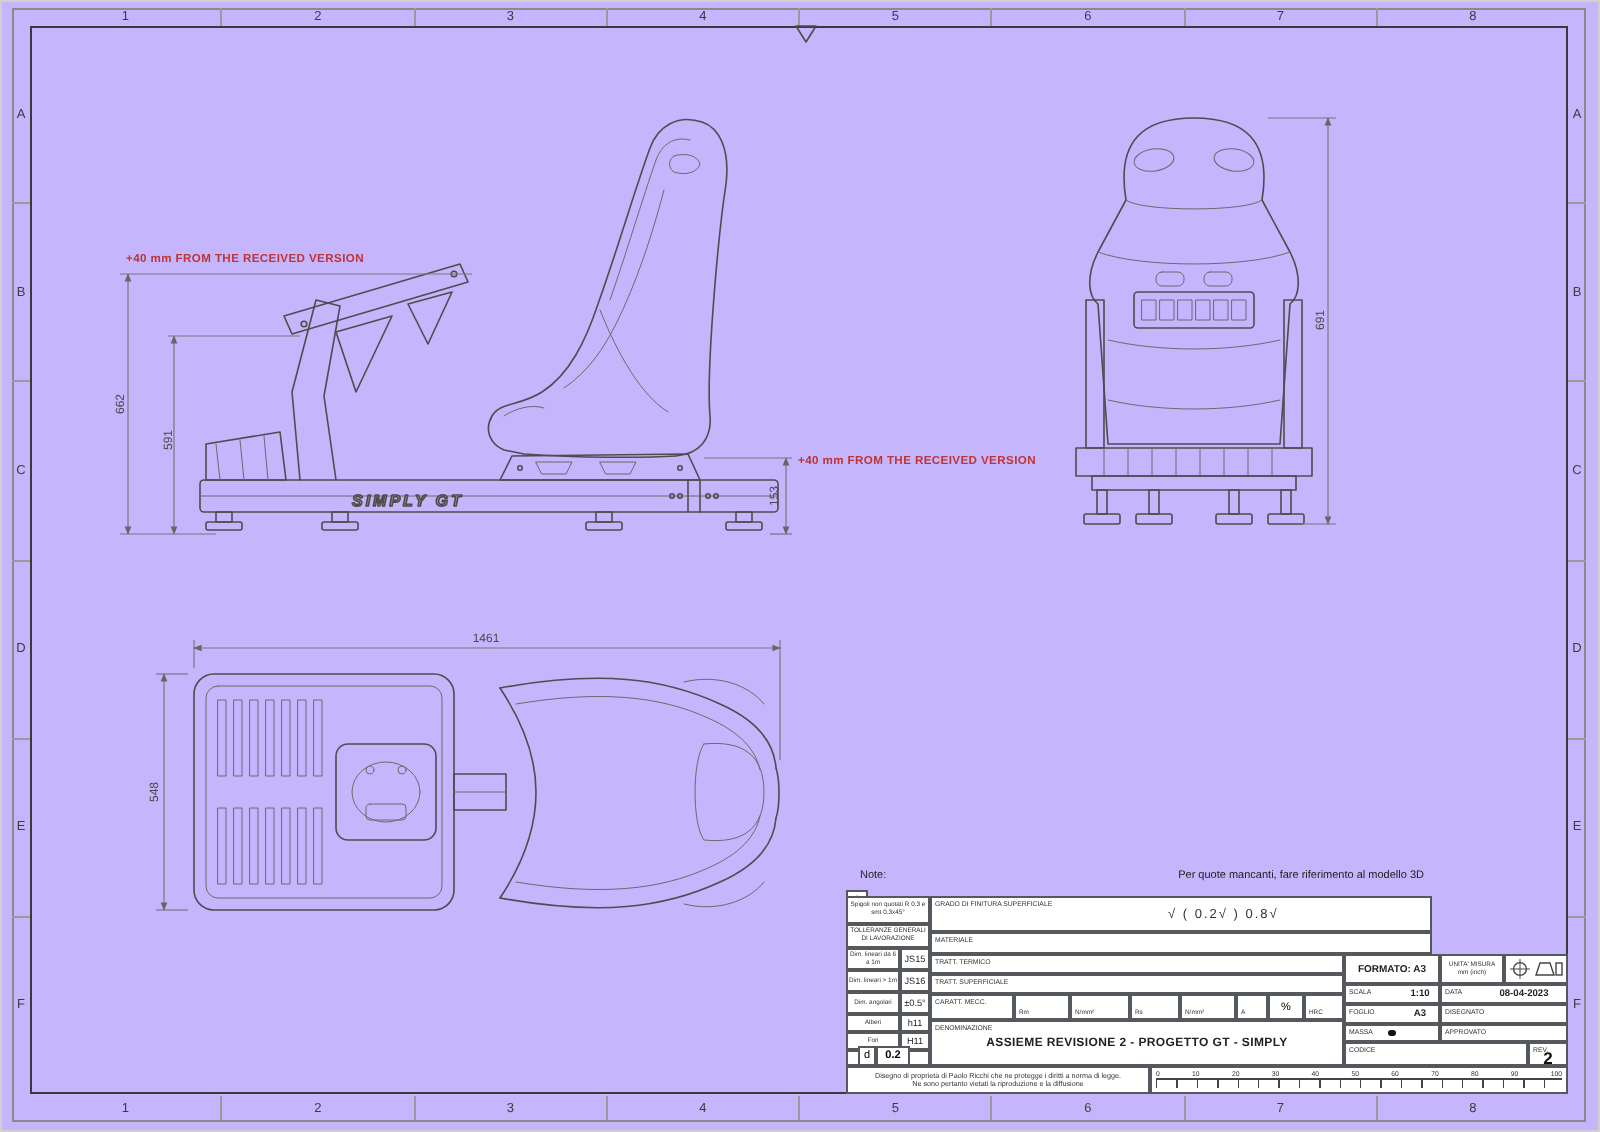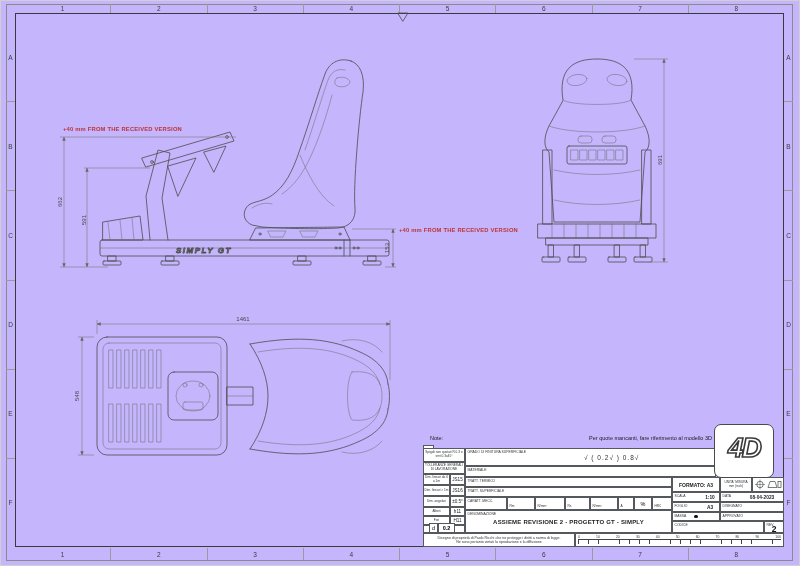--- a/index.html
+++ b/index.html
@@ -275,25 +275,20 @@
       <text class="rednote" x="399" y="232">+40 mm FROM THE RECEIVED VERSION</text>
     </g>
   </svg>
 
   <span class="abs note-label" style="left:430px;top:435px;">Note:</span>
   <span class="abs note-text" style="left:470px;top:435px;width:242px;">Per quote mancanti, fare riferimento al modello 3D</span>
   <div class="tb" style="left:423px;top:445px;width:11px;height:11px;">
     <div class="cc" style="font-size:6px;">A</div>
   </div>
 
-  <div class="abs logo-box">
-    <svg width="58" height="50" viewBox="0 0 58 50">
-      <text x="29" y="32" text-anchor="middle" font-size="28" font-weight="bold" font-style="italic" fill="#ffffff" stroke="#3a3a3a" stroke-width="1.6" style="font-family:'Liberation Sans',sans-serif;letter-spacing:-2px;">4D</text>
-    </svg>
-  </div>
 
   <div class="tb" style="left:423px;top:448px;width:42px;height:14px;">
     <div class="cc tiny">Spigoli non quotati R 0.3 e smt 0.3x45°</div>
   </div>
   <div class="tb" style="left:423px;top:462px;width:42px;height:12px;">
     <div class="cc tiny">TOLLERANZE GENERALI DI LAVORAZIONE</div>
   </div>
   <div class="tb" style="left:423px;top:474px;width:27px;height:11px;">
     <div class="cc tiny">Dim. lineari da 6 a 1m</div>
     </div>

